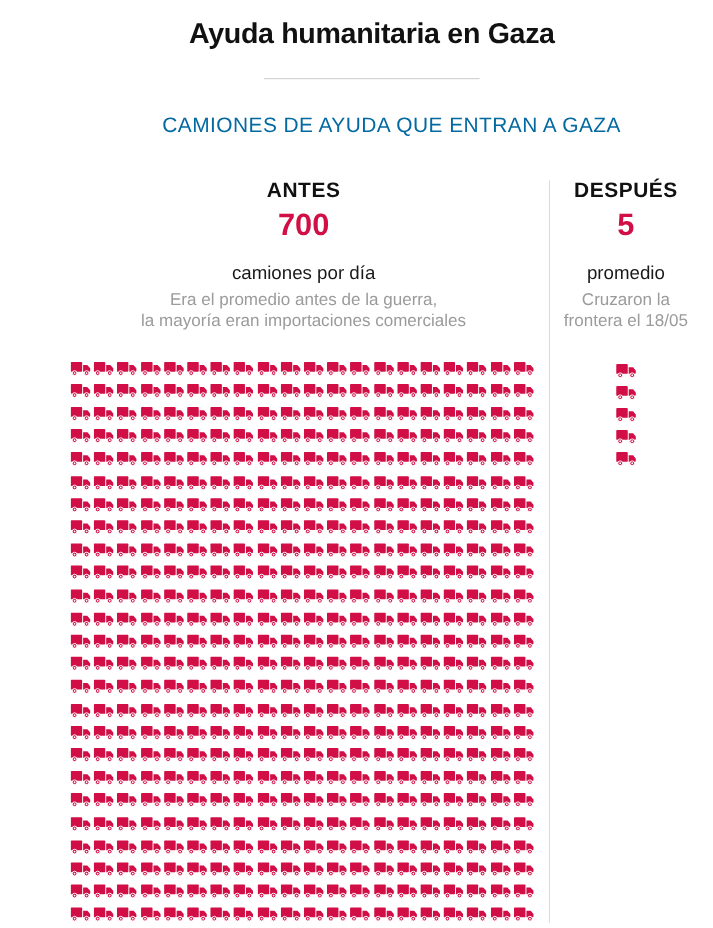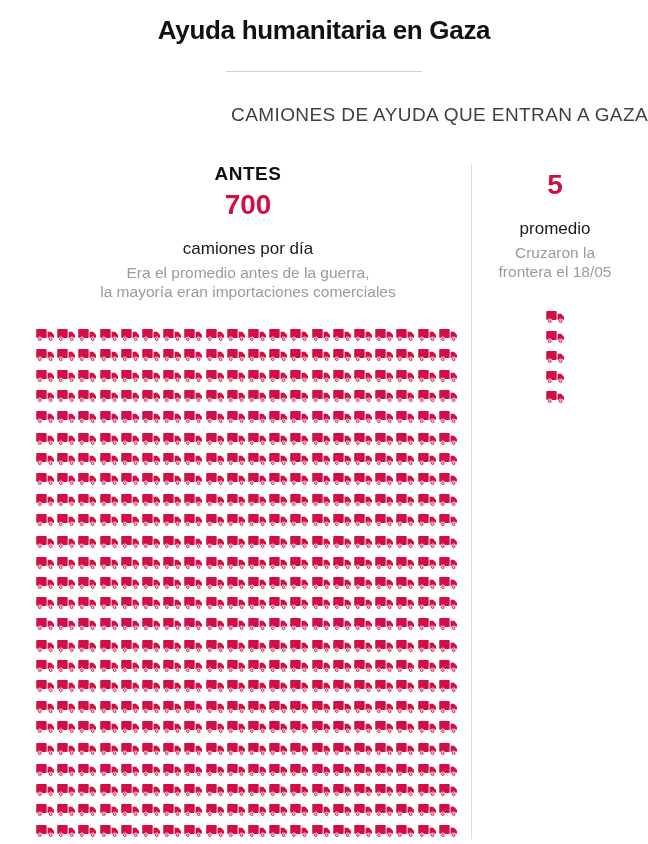--- a/index.html
+++ b/index.html
@@ -7,20 +7,21 @@
   html, body { background: #ffffff; }
   body { font-family: "Liberation Sans", sans-serif; color: #111; }
 
   .container {
     position: relative;
     width: 648px;
     height: 844px;
     margin: 0 auto;
     background: #fff;
     overflow: hidden;
+    padding-left: 28px;
   }
 
   .title {
     padding-top: 14px;
     text-align: center;
     font-size: 26px;
     line-height: 32px;
     font-weight: 800;
     letter-spacing: -0.3px;
     color: #111;
@@ -28,26 +29,26 @@
 
   .top-divider {
     width: 196px;
     height: 1px;
     background: #cfcfcf;
     margin: 25px auto 0 auto;
   }
 
   .subtitle {
     margin-top: 32px;
-    text-align: right;
+    text-align: center;
     font-size: 19px;
     line-height: 22px;
     letter-spacing: 0.4px;
     font-weight: 400;
-    color: #404040;
+    color: #0369a1;
     margin-left: 36px;
   }
 
   .columns {
     display: flex;
     align-items: stretch;
     margin-top: 38px;
   }
 
   .col-before {
@@ -1669,20 +1670,21 @@
             </svg>
             <svg class="truck" viewBox="0 0 24 18">
               <use href="#truck-shape"></use>
             </svg>
           </div>
         </div>
     </div>
 
     <div class="col-after">
       <div class="stats">
+        <div class="stat-label">DESPUÉS</div>
         <div class="stat-value">5</div>
         <div class="stat-unit">promedio</div>
         <div class="stat-note">
           <div>Cruzaron la</div>
           <div>frontera el 18/05</div>
         </div>
       </div>
       <div class="pictogram-column">
           <svg class="truck" viewBox="0 0 24 18">
             <use href="#truck-shape"></use>

